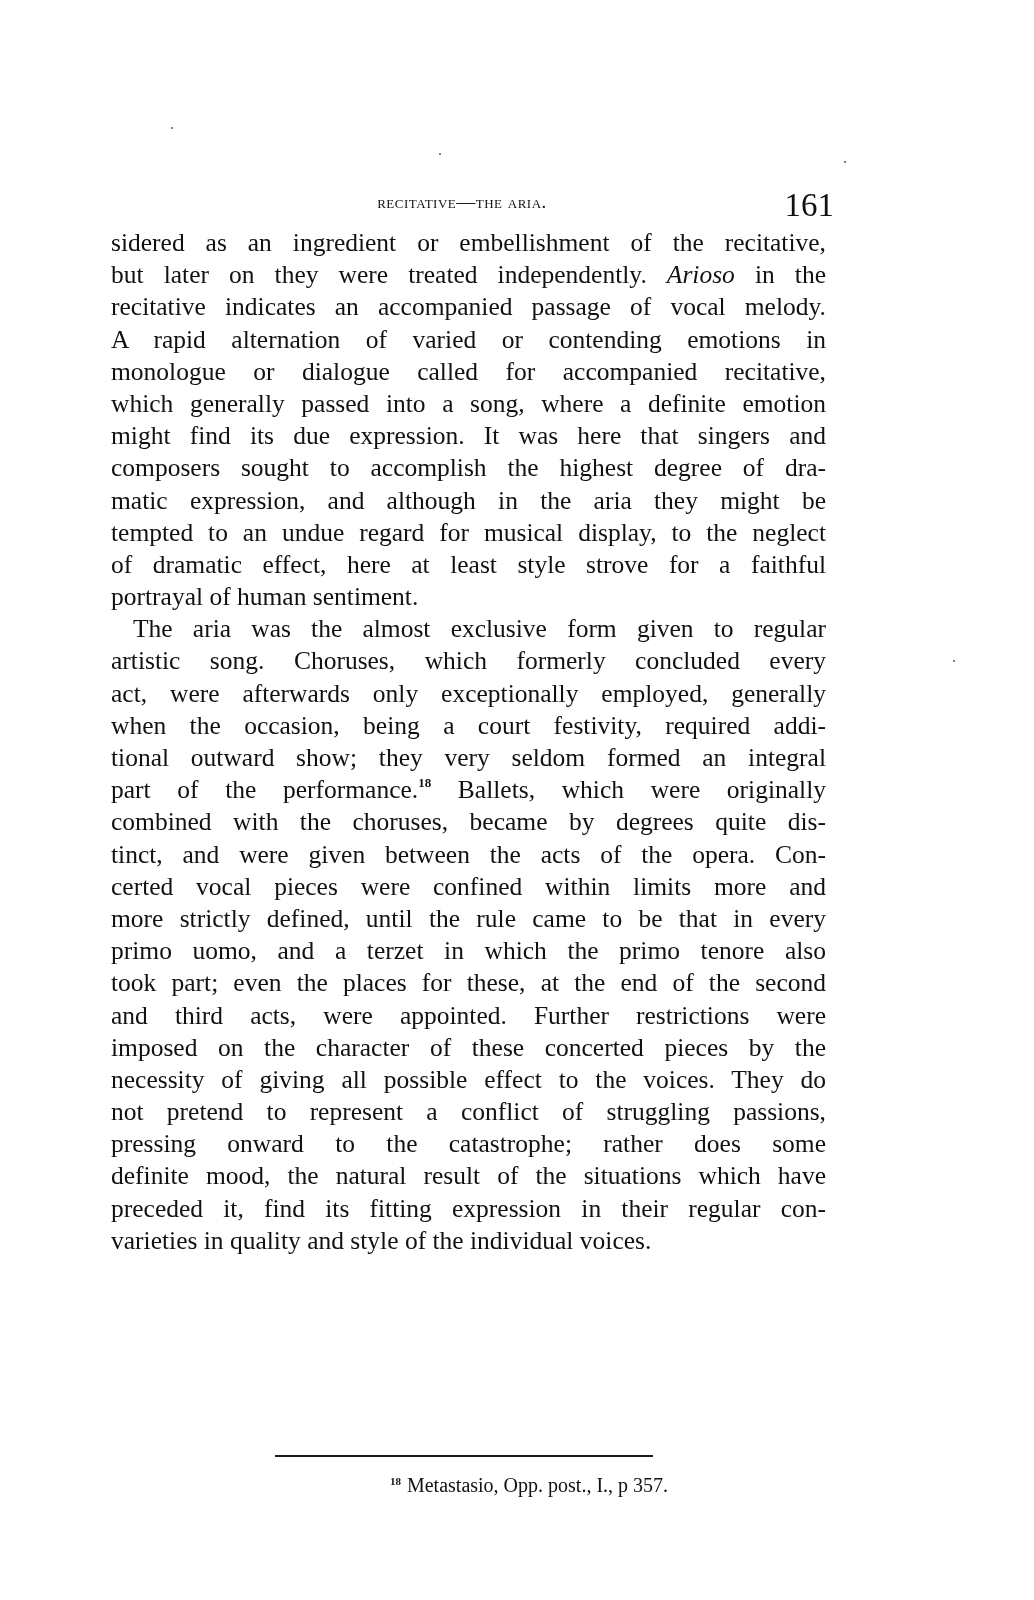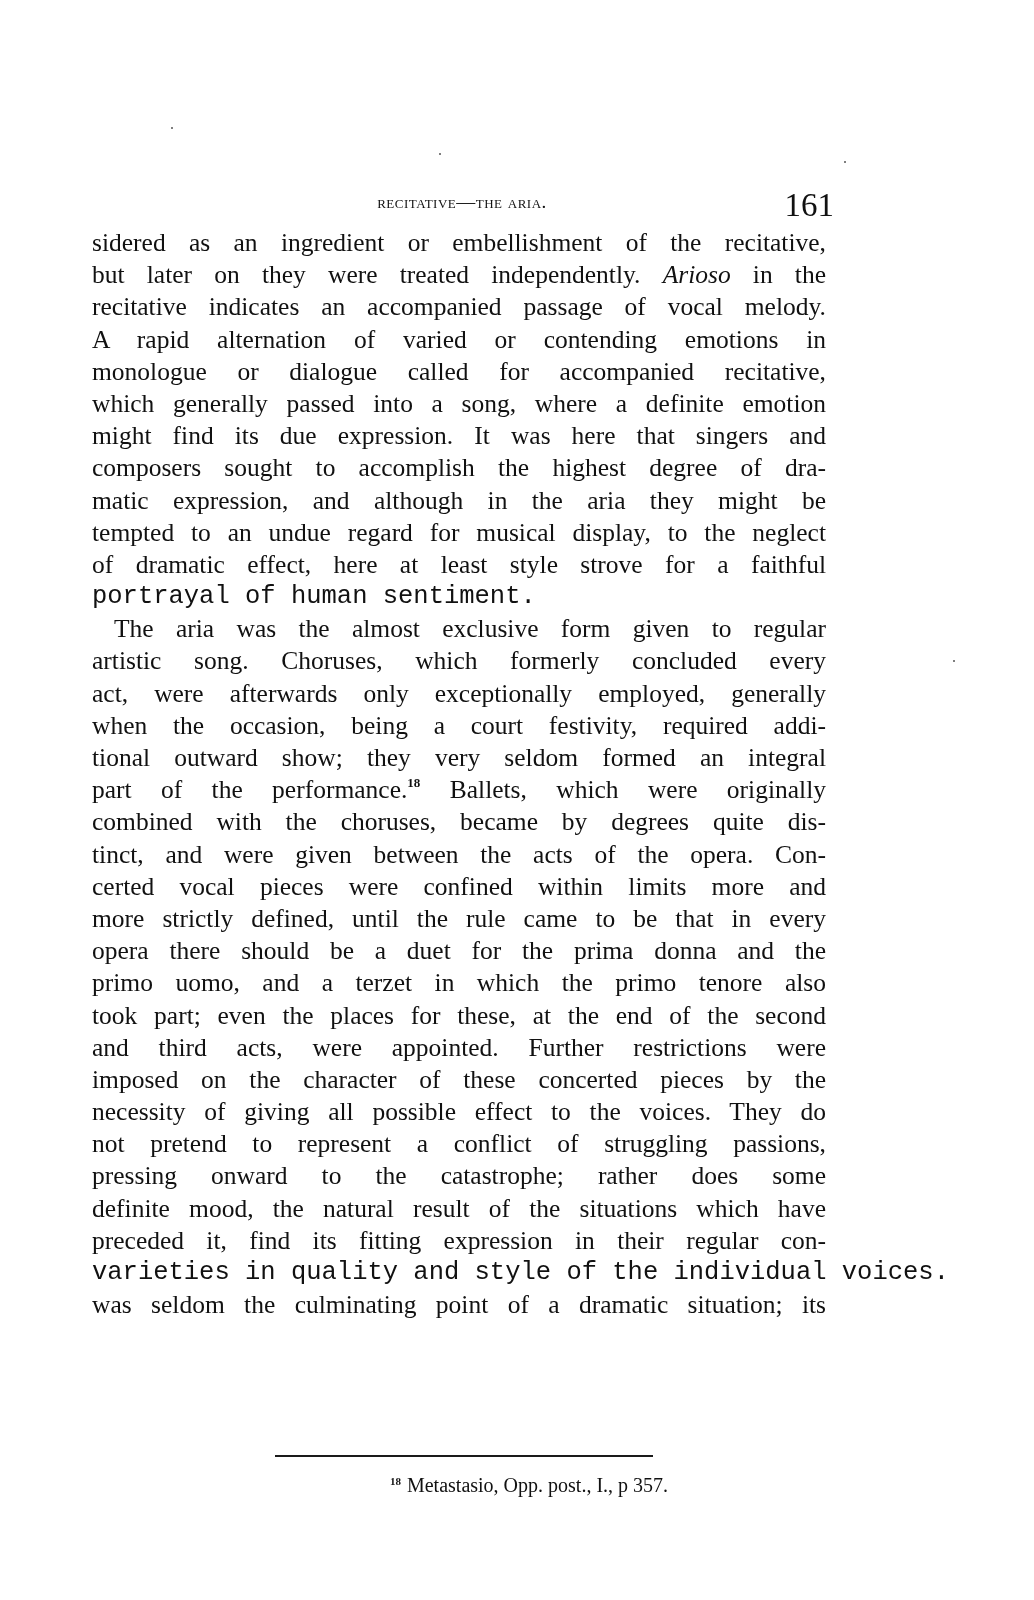--- a/index.html
+++ b/index.html
@@ -53,24 +53,24 @@
     }
     .line {
       display: block;
       height: 32.2px;
       line-height: 32.2px;
       font-size: 25.5px;
       text-align: justify;
       text-align-last: justify;
       white-space: nowrap;
       overflow: visible;
+      margin-left: 19px;
     }
     .line.last {
       text-align-last: left;
-      font-family: Liberation Mono, monospace;
     }
     .line.indent {
       padding-left: 22px;
     }
     .line em {
     }
     .fnref {
       font-size: 13px;
       vertical-align: 11px;
       line-height: 0;
@@ -132,32 +132,30 @@
     <span class="line indent">The aria was the almost exclusive form given to regular</span>
     <span class="line">artistic song. Choruses, which formerly concluded every</span>
     <span class="line">act, were afterwards only exceptionally employed, generally</span>
     <span class="line">when the occasion, being a court festivity, required addi-</span>
     <span class="line">tional outward show; they very seldom formed an integral</span>
     <span class="line"><span>part of the performance.</span><sup class="fnref">18</sup> <span>Ballets, which were originally</span></span>
     <span class="line">combined with the choruses, became by degrees quite dis-</span>
     <span class="line">tinct, and were given between the acts of the opera. Con-</span>
     <span class="line">certed vocal pieces were confined within limits more and</span>
     <span class="line">more strictly defined, until the rule came to be that in every</span>
-    <span class="line">opera there should be a duet for the prima donna and the</span>
     <span class="line">primo uomo, and a terzet in which the primo tenore also</span>
     <span class="line">took part; even the places for these, at the end of the second</span>
     <span class="line">and third acts, were appointed. Further restrictions were</span>
     <span class="line">imposed on the character of these concerted pieces by the</span>
     <span class="line">necessity of giving all possible effect to the voices. They do</span>
     <span class="line">not pretend to represent a conflict of struggling passions,</span>
     <span class="line">pressing onward to the catastrophe; rather does some</span>
     <span class="line">definite mood, the natural result of the situations which have</span>
     <span class="line">preceded it, find its fitting expression in their regular con-</span>
     <span class="line last">varieties in quality and style of the individual voices.</span>
-    <span class="line">was seldom the culminating point of a dramatic situation; its</span>
   </div>
 
   <div class="footnote-rule"></div>
 
   <div class="footnote">
     <span class="fn-num">18</span><span>Metastasio, Opp. post., I., p 357.</span>
   </div>
 
   <span class="speck" style="left:159px; top:127px;"></span>
   <span class="speck" style="left:427px; top:153px;"></span>

